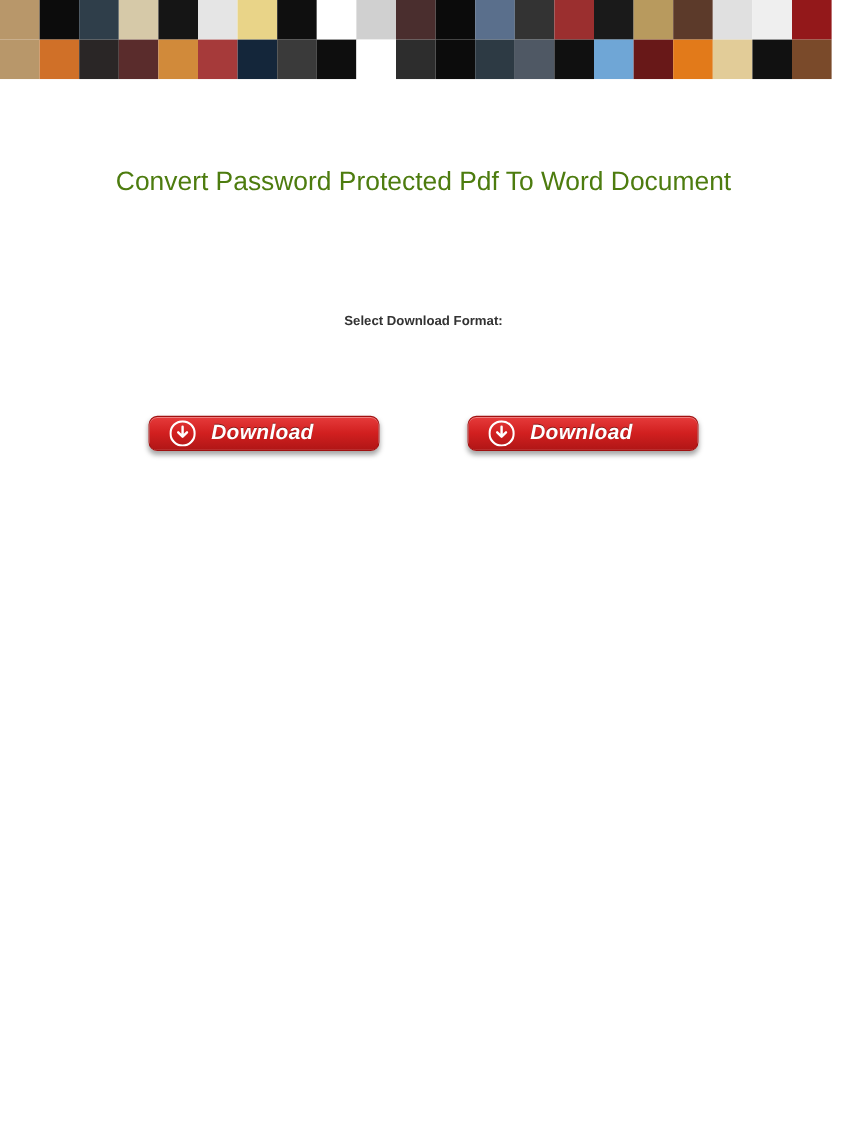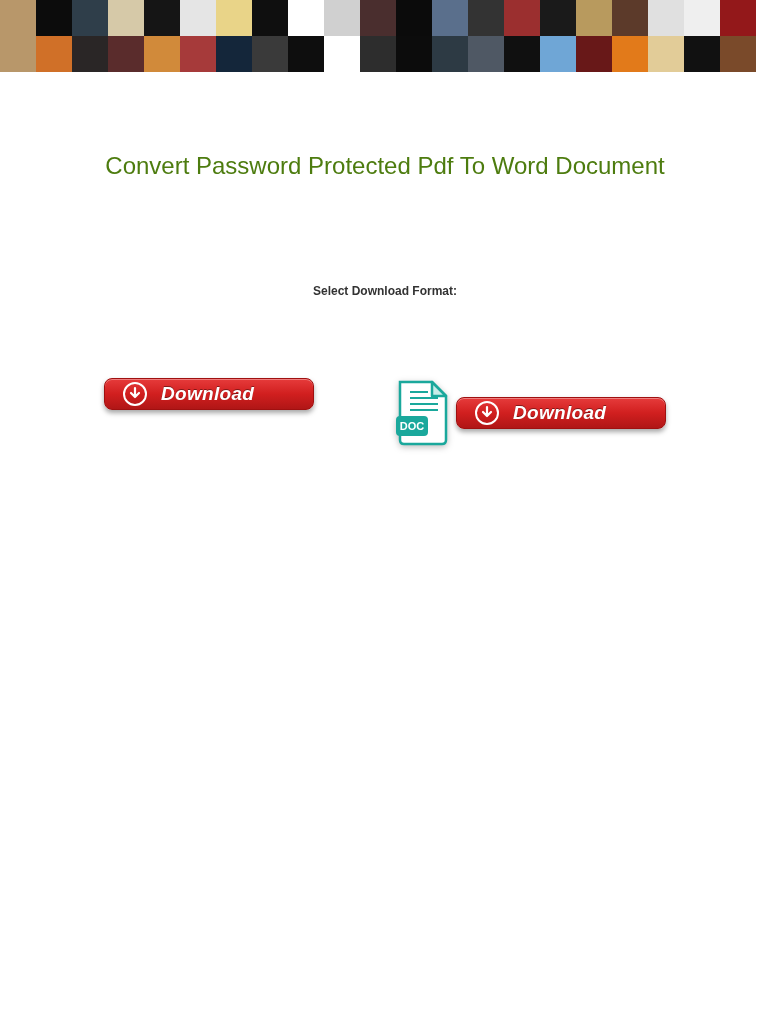--- a/index.html
+++ b/index.html
@@ -144,32 +144,20 @@
           <svg width="24" height="24" viewBox="0 0 24 24">
             <circle cx="12" cy="12" r="11" fill="none" stroke="#ffffff" stroke-width="2"></circle>
             <path d="M12 6 L12 14 M8 11 L12 15 L16 11" stroke="#ffffff" stroke-width="2.2" fill="none" stroke-linecap="round" stroke-linejoin="round"></path>
           </svg>
         </span>
         <span class="dl-label">Download</span>
       </div>
     </div>
 
     <div class="download-group">
-      <div class="file-icon">
-        <svg width="56" height="70" viewBox="0 0 56 70">
-          <path d="M6 4 L38 4 L52 18 L52 62 Q52 66 48 66 L10 66 Q6 66 6 62 Z" fill="#ffffff" stroke="#1aa89c" stroke-width="2.5"></path>
-          <path d="M38 4 L38 18 L52 18 Z" fill="#c8ece8" stroke="#1aa89c" stroke-width="2.5" stroke-linejoin="round"></path>
-          <line x1="16" y1="14" x2="34" y2="14" stroke="#1aa89c" stroke-width="2"></line>
-          <line x1="16" y1="20" x2="44" y2="20" stroke="#1aa89c" stroke-width="2"></line>
-          <line x1="16" y1="26" x2="44" y2="26" stroke="#1aa89c" stroke-width="2"></line>
-          <line x1="16" y1="32" x2="44" y2="32" stroke="#1aa89c" stroke-width="2"></line>
-          <rect x="2" y="38" width="32" height="20" rx="4" fill="#1aa89c"></rect>
-          <text x="18" y="52" font-family="Arial" font-size="11" font-weight="bold" fill="#ffffff" text-anchor="middle">DOC</text>
-        </svg>
-      </div>
       <div class="dl-btn">
         <span class="dl-arrow">
           <svg width="24" height="24" viewBox="0 0 24 24">
             <circle cx="12" cy="12" r="11" fill="none" stroke="#ffffff" stroke-width="2"></circle>
             <path d="M12 6 L12 14 M8 11 L12 15 L16 11" stroke="#ffffff" stroke-width="2.2" fill="none" stroke-linecap="round" stroke-linejoin="round"></path>
           </svg>
         </span>
         <span class="dl-label">Download</span>
       </div>
     </div>

